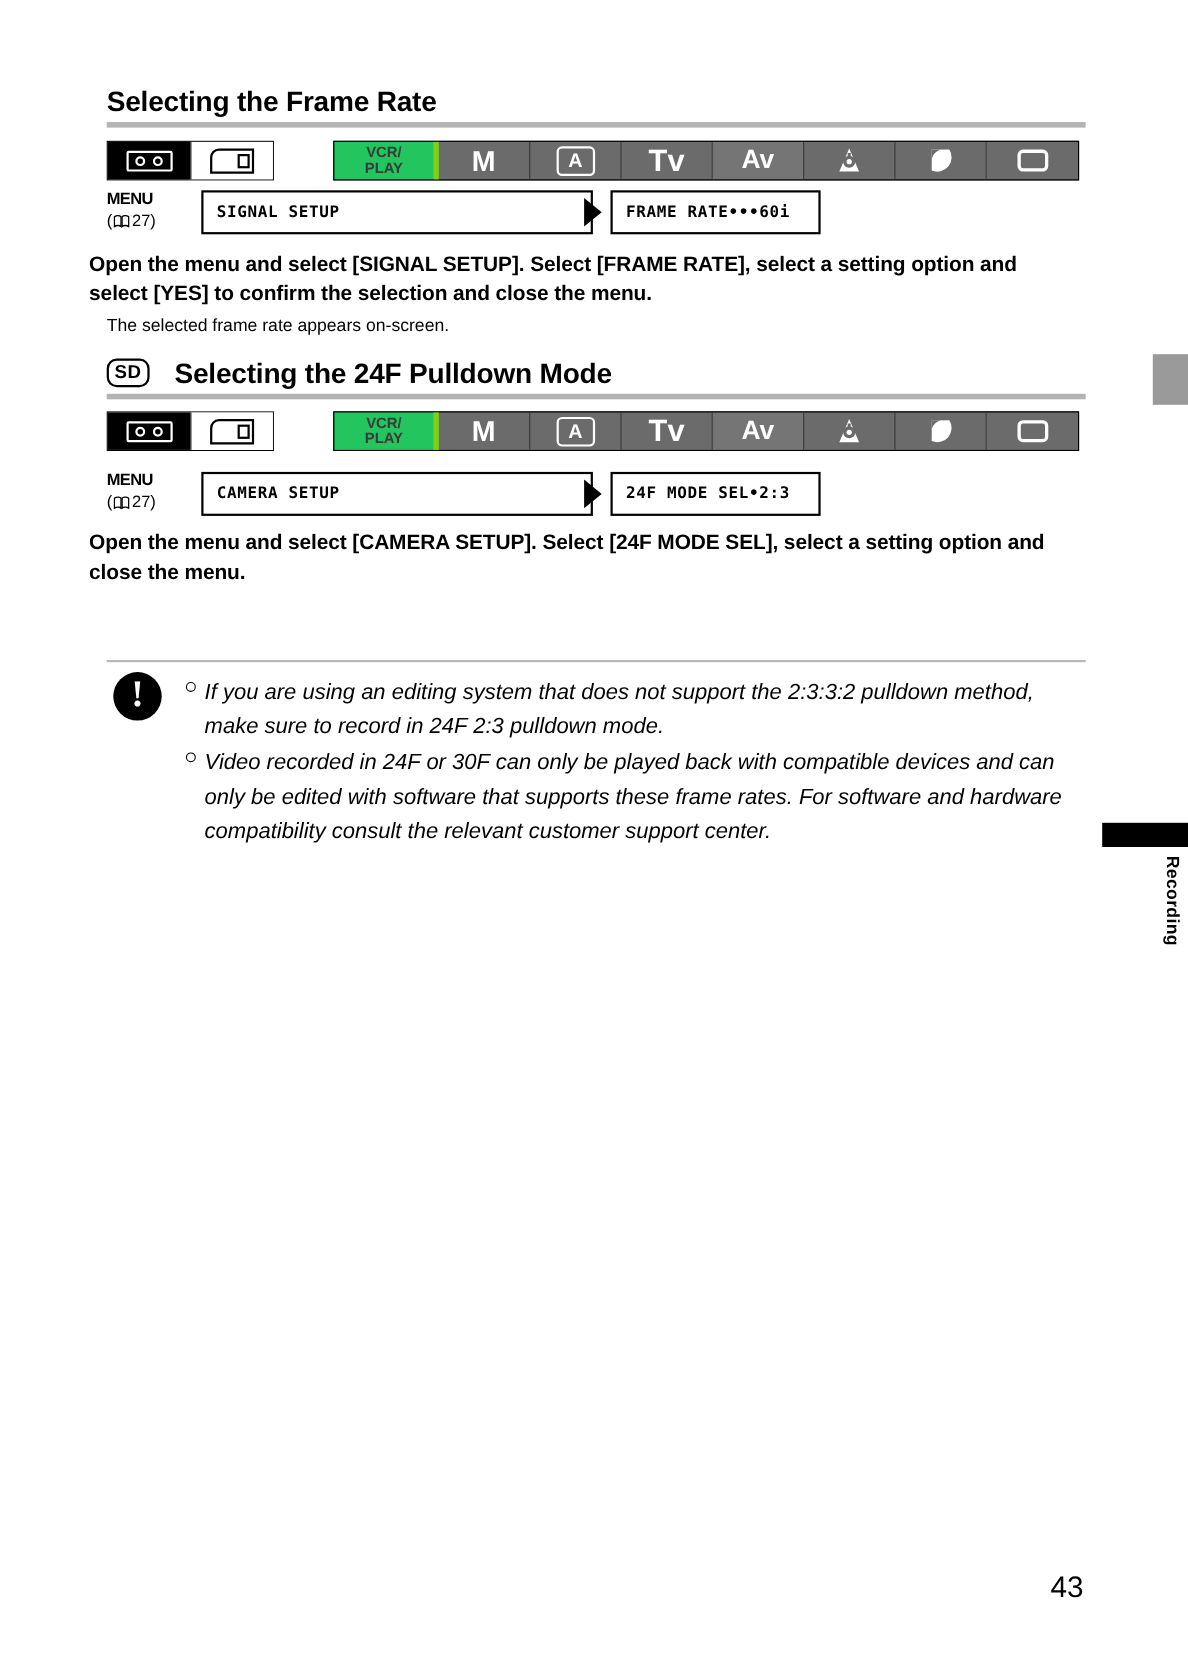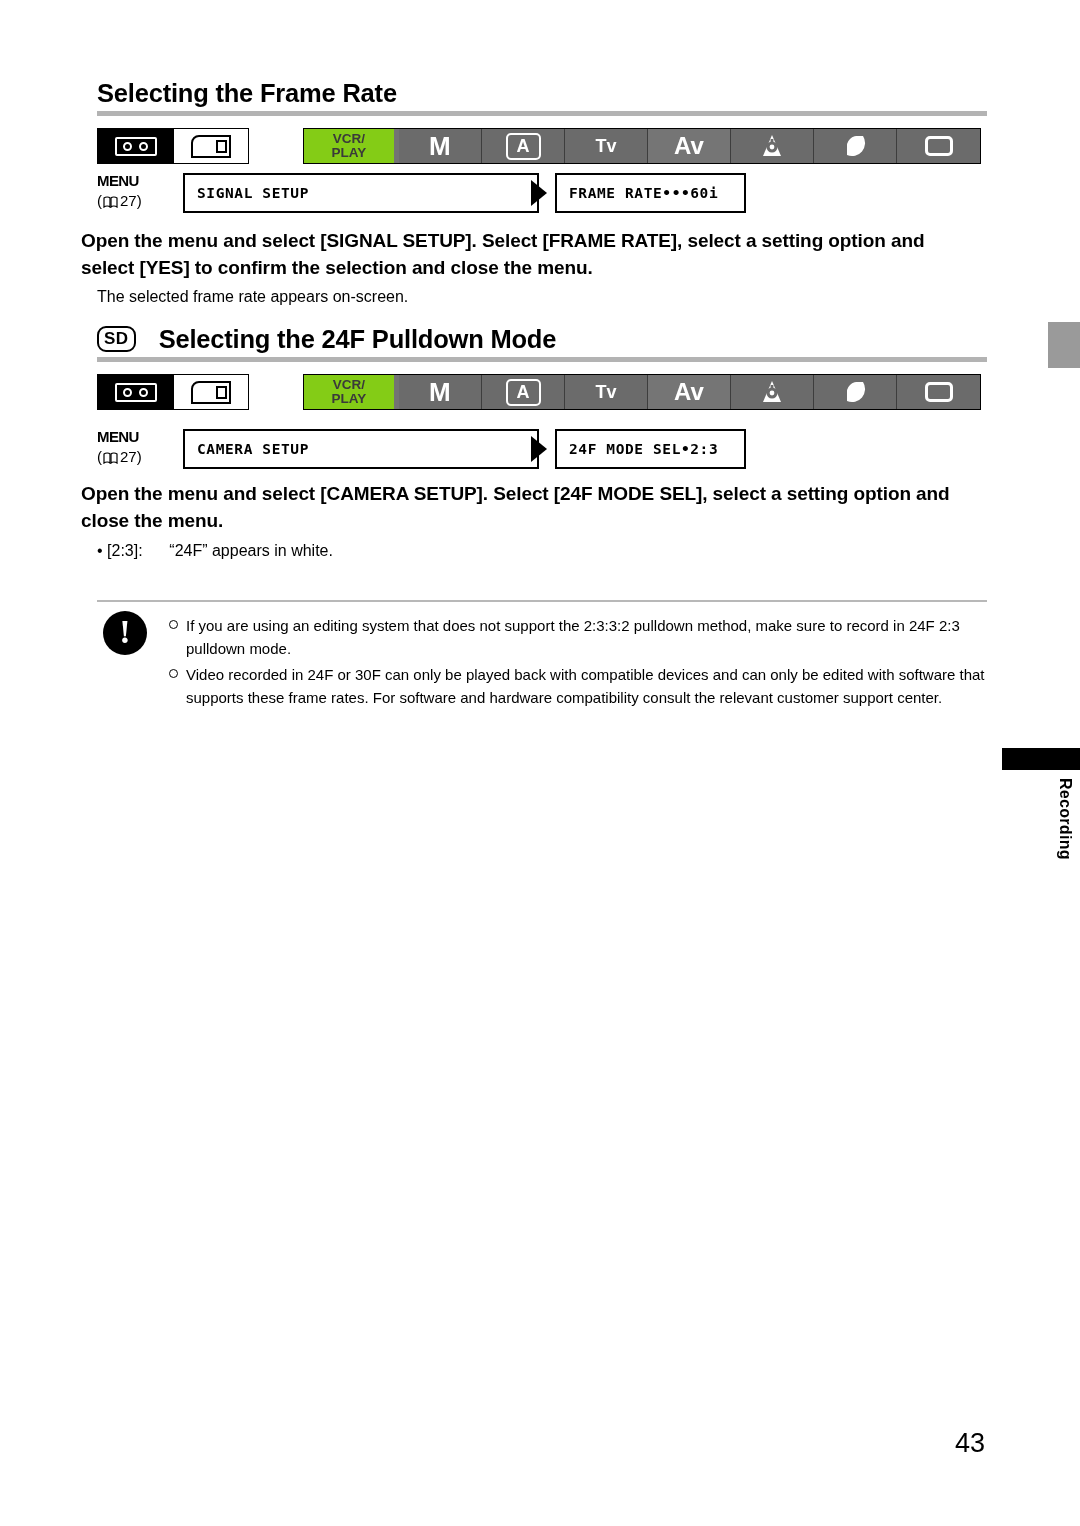--- a/index.html
+++ b/index.html
@@ -116,31 +116,31 @@
     align-items: center;
     justify-content: center;
     background: #6b6b6b;
     color: #ffffff;
     box-sizing: border-box;
     border-right: 1px solid #3d3d3d;
     font-weight: bold;
   }
   .mode-cell:last-child { border-right: none; }
   .mode-cell.vcr {
-    background: #84cc16;
+    background: #22c55e;
     color: #3a3a3a;
     width: 95px;
     font-size: 13.5px;
     line-height: 1.05;
     text-align: center;
-    border-right: 5px solid #737373;
+    border-right: 5px solid #84cc16;
   }
   .mode-cell.w83 { width: 83px; }
   .mode-cell.m  { font-size: 26px; letter-spacing: 0.5px; }
-  .mode-cell.tv { font-size: 18px; align-items: center; }
+  .mode-cell.tv { font-size: 28px; align-items: center; }
   .mode-cell.av { font-size: 24px; background: #757575; }
   .a-box {
     border: 2.5px solid #fff;
     border-radius: 5px;
     font-size: 18px;
     line-height: 1;
     padding: 2px 9px 3px 9px;
   }
   .glyph-spot { width: 26px; height: 24px; display:block; }
   .glyph-moon { width: 24px; height: 24px; display:block; }
@@ -252,22 +252,23 @@
     font-size: 34px;
     font-weight: bold;
     line-height: 1;
     margin-top: -3px;
     font-family: "Liberation Serif", serif;
   }
   .note-list {
     position: absolute;
     left: 72px;
     width: 818px;
-    font-size: 15px;
+    font-size: 20px;
     line-height: 1.56;
+    font-style: italic;
   }
   .note-item { position: relative; padding-left: 17px; margin-bottom: 2px; }
   .note-item .ring {
     position: absolute;
     left: 0; top: 6px;
     width: 9px; height: 9px;
     border: 1.6px solid #000;
     border-radius: 50%;
     box-sizing: border-box;
   }
@@ -439,21 +440,20 @@
           </svg><span>27</span><span>)</span></div>
     </div>
     <div class="menu-box first">CAMERA SETUP</div>
     <div class="menu-arrow"></div>
     <div class="menu-box second">24F MODE SEL•2:3</div>
   </div>
 
   <div class="instr" style="top:481px;">Open the menu and select [CAMERA SETUP]. Select [24F MODE SEL], select a setting option and close the menu.</div>
 
   <div class="bullets" style="top:538px;">
-    <div class="li">• [2:3]:      “24F” appears in white.</div>
   </div>
 
   <div class="note-rule" style="top:600px;"></div>
   <div class="note-box" style="top:606px; height:120px;">
     <div class="bang">
         <span>!</span>
       </div>
     <div class="note-list" style="top:8px;">
       <div class="note-item">
         <span class="ring"></span>

